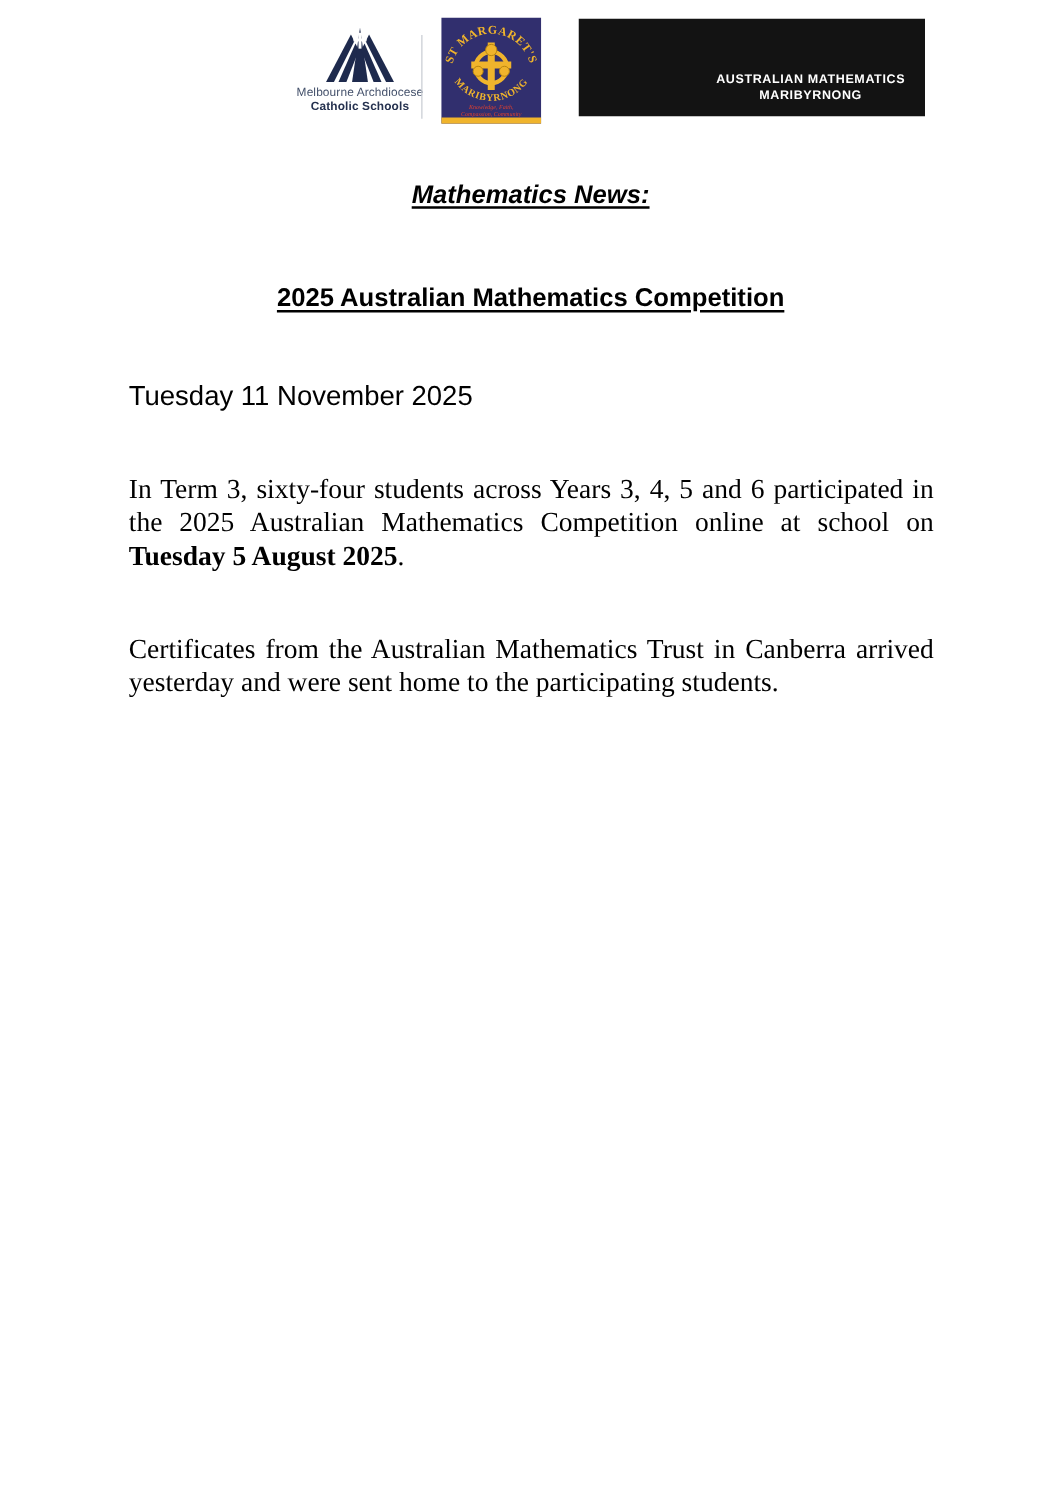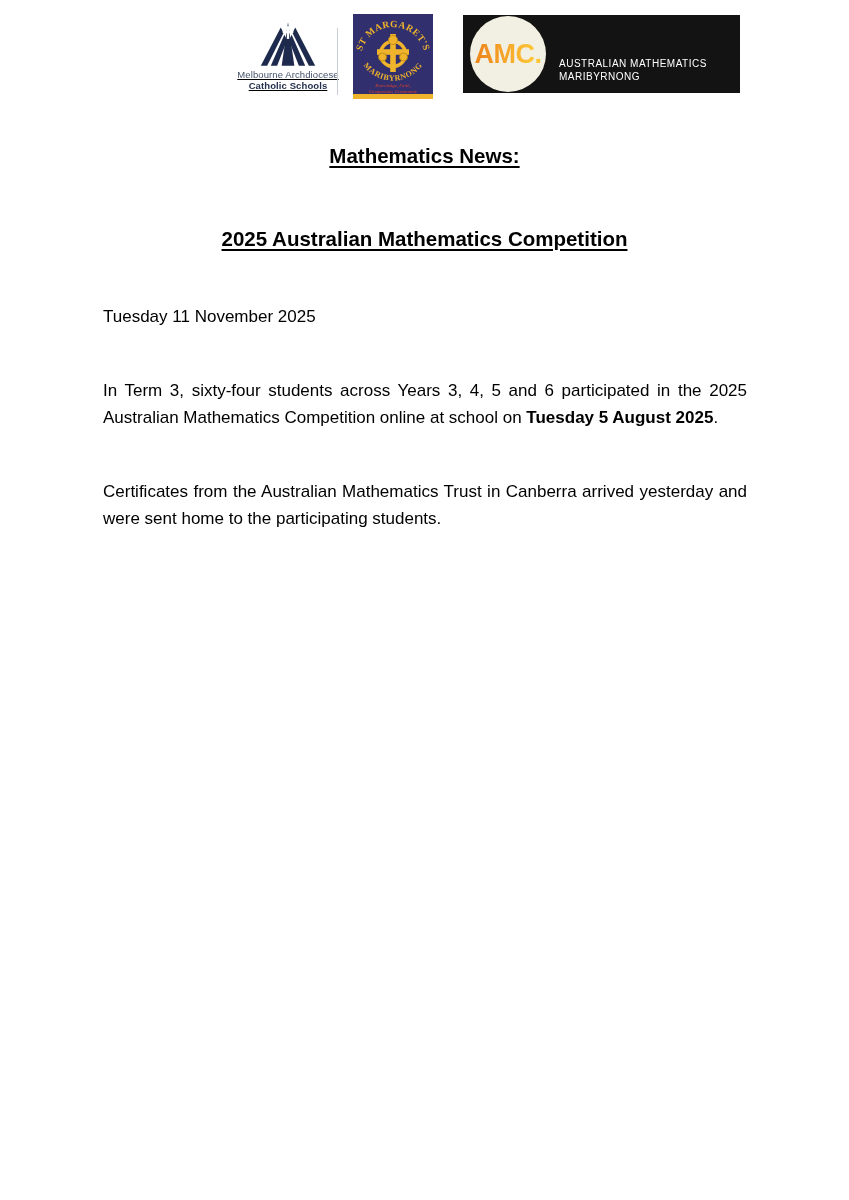--- a/index.html
+++ b/index.html
@@ -13,21 +13,20 @@
     overflow: hidden;
   }
 
   
   .macs-logo {
     position: absolute;
     left: 236px;
     top: 19px;
     width: 104px;
     text-align: center;
-    text-decoration: underline;
   }
   .macs-mark { display: block; margin: 0 auto 2px auto; width: 58px; height: 48px; }
   .macs-line1 { font-size: 9.5px; line-height: 11px; color: #44516b; letter-spacing: 0.1px; }
   .macs-line2 { font-size: 9.5px; line-height: 11px; color: #25314f; font-weight: bold; letter-spacing: 0.1px; }
 
   .header-divider {
     position: absolute;
     left: 337px;
     top: 28px;
     width: 1px;
@@ -64,54 +63,55 @@
     background: linear-gradient(90deg, #ef8a1f 10%, #fdc434 85%);
     -webkit-background-clip: text;
     background-clip: text;
     color: transparent;
   }
   .amc-caption {
     position: absolute;
     left: 96px;
     right: 2px;
     top: 43px;
+    text-align: center;
     color: #ffffff;
-    font-weight: normal;
+    font-weight: bold;
     font-size: 10px;
     line-height: 12.5px;
     letter-spacing: 0.5px;
   }
 
   
   .doc-heading {
     position: absolute;
     left: 0;
     width: 100%;
     text-align: center;
     font-size: 20.5px;
     font-weight: bold;
     text-decoration: underline;
     text-decoration-thickness: 2px;
     text-underline-offset: 3px;
   }
-  .doc-heading.main { top: 144px; }
+  .doc-heading.main { top: 144px; font-style: italic; }
   .doc-heading.sub  { top: 227px; }
 
   
   .letter {
     position: absolute;
     left: 103px;
     top: 303px;
     width: 644px;
-    font-size: 17px;
+    font-size: 22px;
     line-height: 27px;
     color: #000000;
   }
   .letter p { margin: 0 0 47px 0; }
-  .letter p.justify { text-align: justify; }
+  .letter p.justify { text-align: justify; font-family: Liberation Serif, serif; }
 </style>
 </head>
 <body>
 
 <div class="page">
 
   <div class="macs-logo">
     <svg class="macs-mark" viewBox="0 0 64 50" xmlns="http://www.w3.org/2000/svg">
       <g fill="#1e2a4d">
         <polygon points="24,8 27,14 9,50 2,50"></polygon>
@@ -148,23 +148,20 @@
       <textPath href="#crestTopArc" startOffset="50%" text-anchor="middle">ST MARGARET'S</textPath>
     </text>
     <text font-family="Liberation Serif, serif" font-size="8" font-weight="bold" fill="#f0b42c" letter-spacing="0.5">
       <textPath href="#crestBottomArc" startOffset="50%" text-anchor="middle">MARIBYRNONG</textPath>
     </text>
     <text x="40" y="73" text-anchor="middle" font-family="Liberation Serif, serif" font-style="italic" font-size="4.8" fill="#e2402e">Knowledge, Faith,</text>
     <text x="40" y="78.5" text-anchor="middle" font-family="Liberation Serif, serif" font-style="italic" font-size="4.8" fill="#e2402e">Compassion, Community</text>
   </svg>
 
   <div class="amc-banner">
-    <div class="amc-circle">
-      <span class="amc-abbr">AMC.</span>
-    </div>
     <div class="amc-caption">
       <div>AUSTRALIAN MATHEMATICS</div>
       <div>MARIBYRNONG</div>
     </div>
   </div>
 
   <div class="doc-heading main">Mathematics News:</div>
   <div class="doc-heading sub">2025 Australian Mathematics Competition</div>
 
   <div class="letter">

